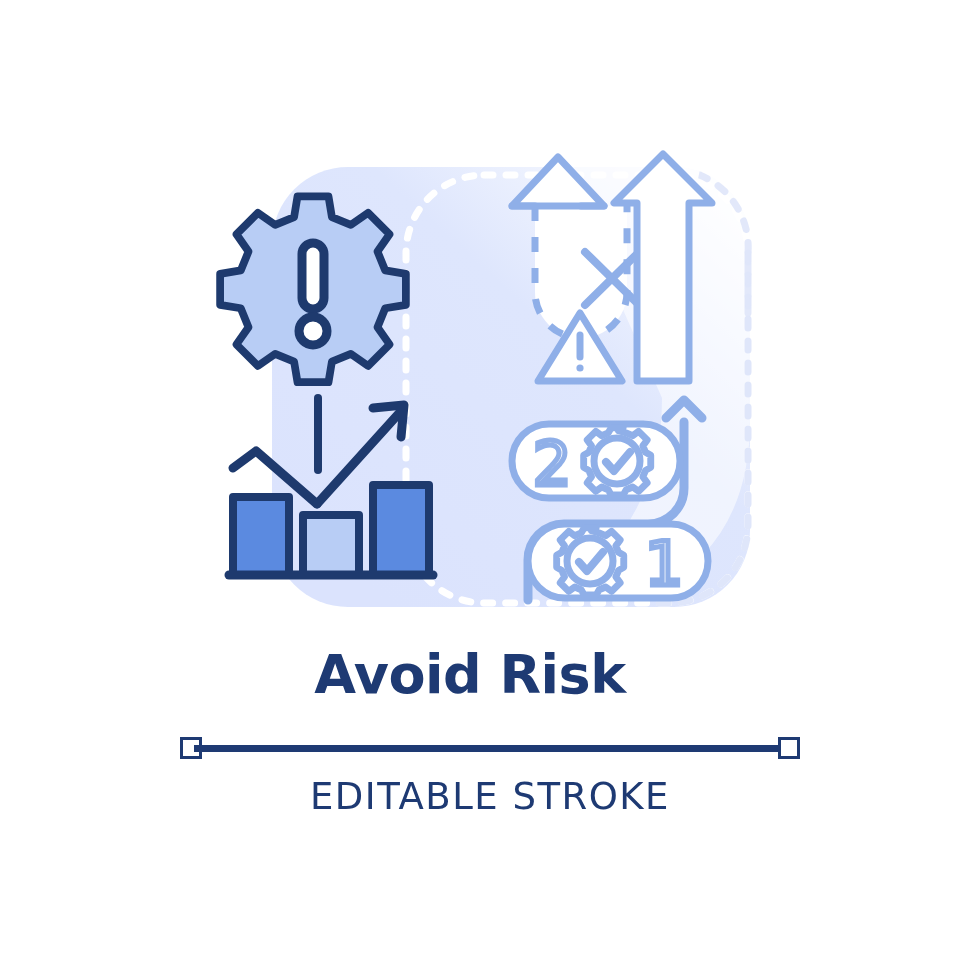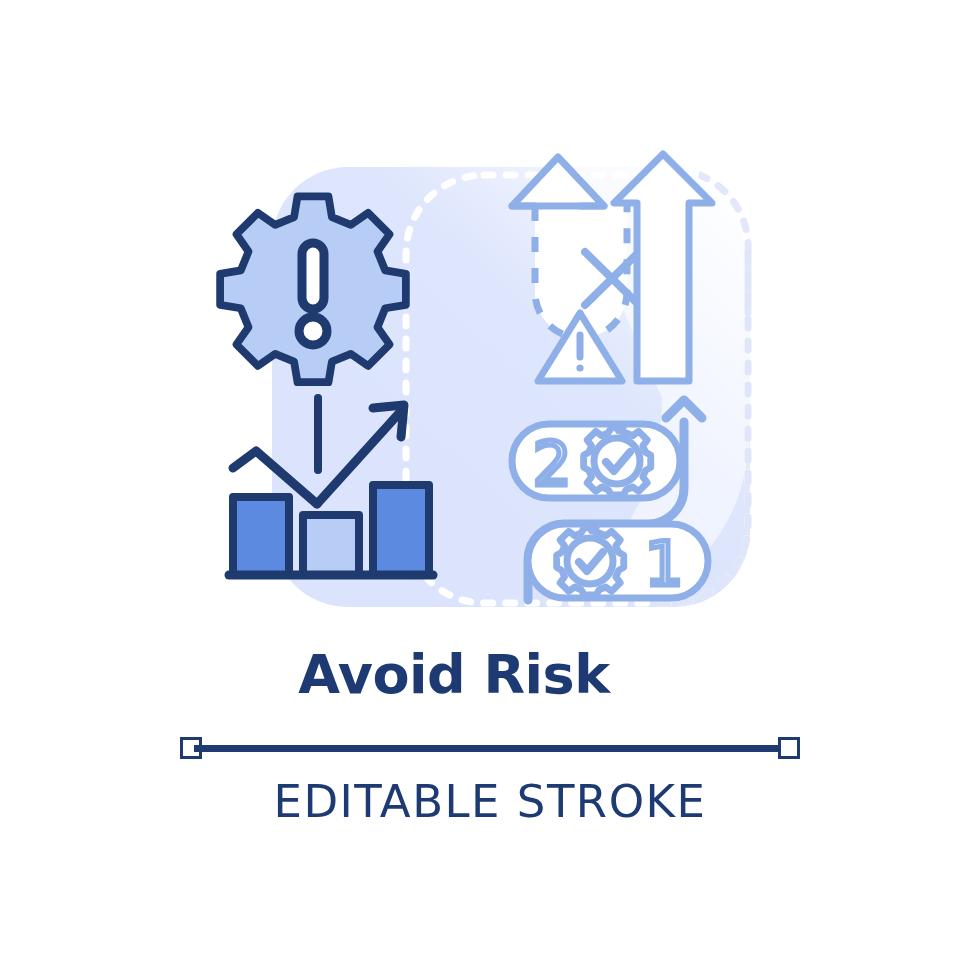--- a/index.html
+++ b/index.html
@@ -27,20 +27,21 @@
     width: 980px;
     height: 980px;
     display: block;
   }
   .caption-block {
     position: absolute;
     left: 0;
     top: 645px;
     width: 908px;
     text-align: center;
+    padding-left: 16px;
   }
   .concept-title {
     font-family: "DejaVu Sans", sans-serif;
     font-weight: 700;
     font-size: 54px;
     letter-spacing: -0.5px;
     color: #1e3a73;
     line-height: 1.1;
     margin: 0;
     padding: 0;
@@ -81,21 +82,21 @@
   .handle.left { left: 0; }
   .handle.right { right: 0; }
   .editable-label {
     position: absolute;
     left: 0;
     top: 775px;
     width: 980px;
     text-align: center;
     font-family: "DejaVu Sans", sans-serif;
     font-weight: 400;
-    font-size: 45px;
+    font-size: 37px;
     letter-spacing: 1.5px;
     color: #1e3a73;
   }
 </style>
 </head>
 <body>
 
 <div id="stage">
 
   <svg id="illustration" viewBox="0 0 980 980" aria-hidden="true">

